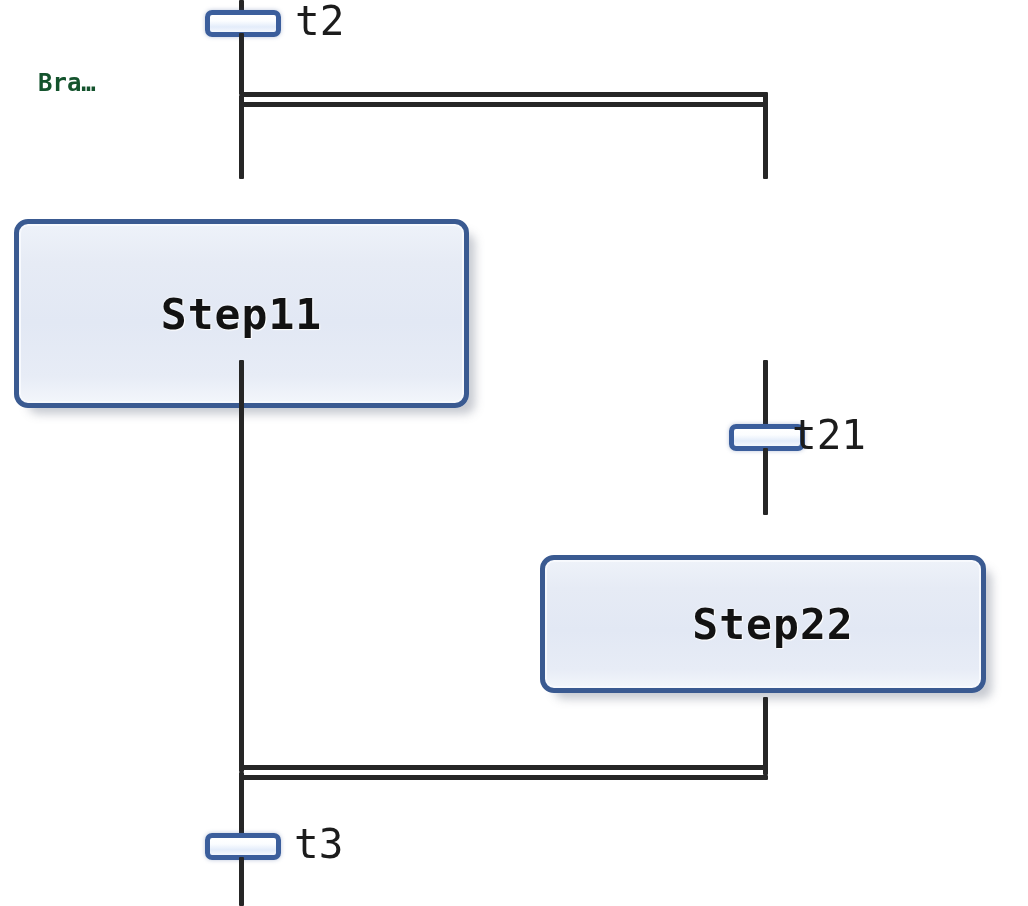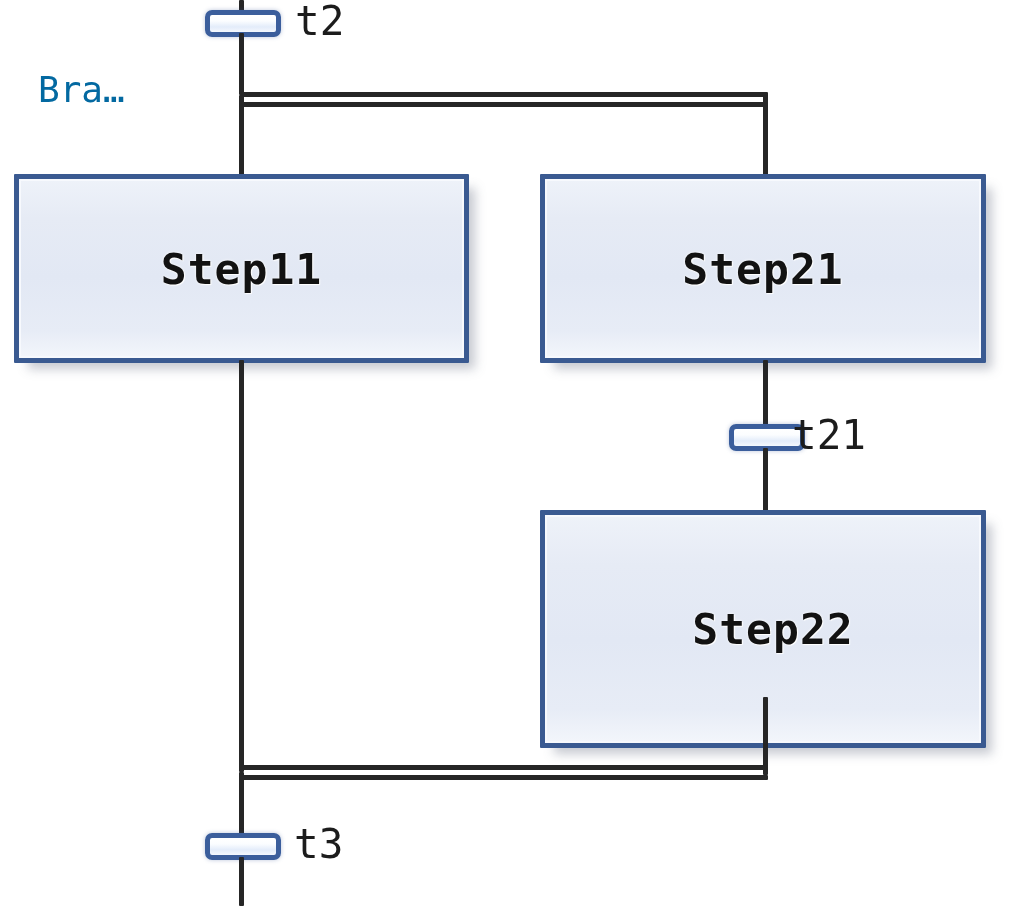--- a/index.html
+++ b/index.html
@@ -40,34 +40,35 @@
     border-radius: 1px;
   }
   .dbl-rule::before { top: 0; }
   .dbl-rule::after  { bottom: 0; }
 
   
   .step-box {
     position: absolute;
     box-sizing: border-box;
     border: 5px solid #3a5a91;
-    border-radius: 1px;
+    border-radius: 14px;
     background:
       linear-gradient(to bottom,
         #eef2f9 0%,
         #e6ebf5 22%,
         #e2e8f4 55%,
         #e7ecf6 85%,
         #f3f6fb 100%);
     box-shadow:
       10px 10px 10px -4px rgba(90, 100, 120, 0.34),
       inset 0 0 0 2px #f7f9fd;
     display: flex;
     align-items: center;
     justify-content: center;
+    margin-top: 45px;
   }
   .step-label {
     font-family: "DejaVu Sans Mono", "Liberation Mono", monospace;
     font-size: 43px;
     font-weight: bold;
     color: #121212;
     letter-spacing: 1px;
     text-shadow:
        0 0 3px #ffffff,
        1px 1px 0 rgba(255,255,255,0.9);
@@ -96,23 +97,23 @@
     font-weight: normal;
     color: #1c1c1c;
     white-space: nowrap;
     user-select: none;
   }
 
   
   .branch-label {
     position: absolute;
     font-family: "DejaVu Sans Mono", "Liberation Mono", monospace;
-    font-size: 36px;
-    font-weight: normal;
-    color: #0369a1;
+    font-size: 24px;
+    font-weight: bold;
+    color: #14532d;
     white-space: nowrap;
     user-select: none;
   }
 </style>
 </head>
 <body>
 
 <div id="sfc-canvas">
 
   <div class="vline" style="left:239px; top:0px; height:16px;"></div>
@@ -126,34 +127,31 @@
   <span class="branch-label" style="left:38px; top:69px;">Bra…</span>
 
   <div class="vline" style="left:239px; top:95px; height:84px;"></div>
 
   <div class="vline" style="left:763px; top:95px; height:84px;"></div>
 
   <div class="step-box" style="left:14px; top:174px; width:455px; height:189px;">
     <span class="step-label">Step11</span>
   </div>
 
-  <div class="step-box" style="left:540px; top:174px; width:446px; height:189px;">
-    <span class="step-label">Step21</span>
-  </div>
 
   <div class="vline" style="left:239px; top:360px; height:412px;"></div>
 
   <div class="vline" style="left:763px; top:360px; height:72px;"></div>
 
   <div class="transition" style="left:729px; top:424px; width:76px; height:27px;"></div>
   <span class="transition-label" style="left:792px; top:411px;">t21</span>
 
   <div class="vline" style="left:763px; top:448px; height:67px;"></div>
 
-  <div class="step-box" style="left:540px; top:510px; width:446px; height:238px;padding-left:20px;">
+  <div class="step-box" style="left:540px; top:510px; width:446px; height:138px;padding-left:20px;">
     <span class="step-label">Step22</span>
   </div>
 
   <div class="vline" style="left:763px; top:697px; height:78px;"></div>
 
   <div class="dbl-rule" style="left:241px; top:765px; width:527px;"></div>
 
   <div class="vline" style="left:239px; top:772px; height:64px;"></div>
 
   <div class="transition" style="left:205px; top:833px; width:76px; height:27px;"></div>

